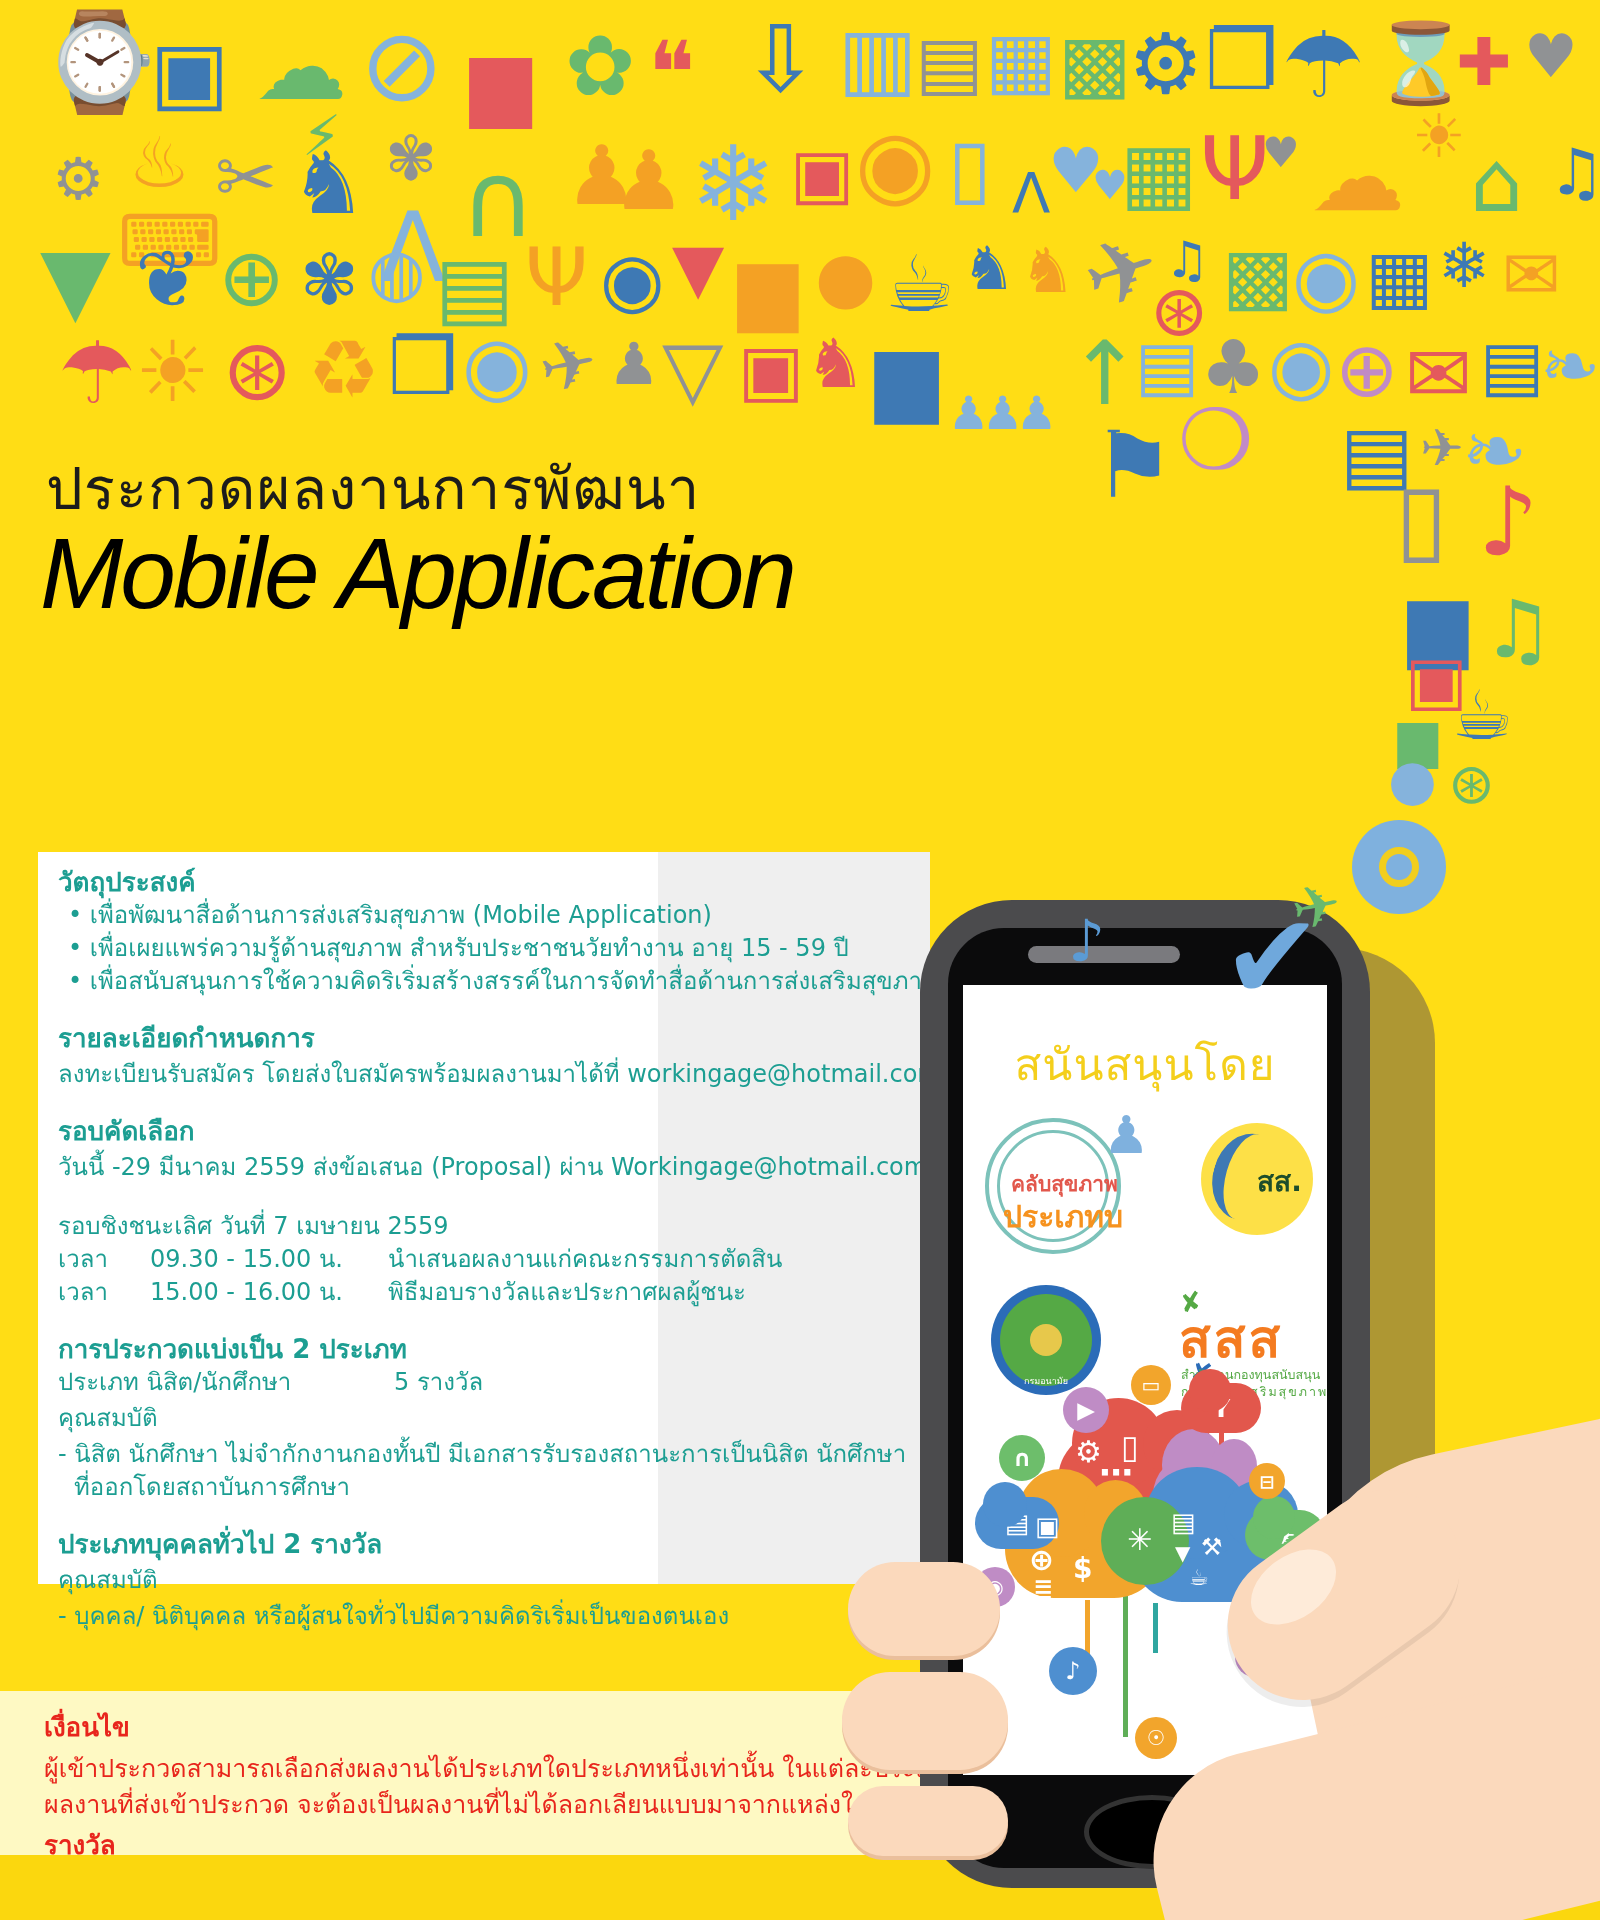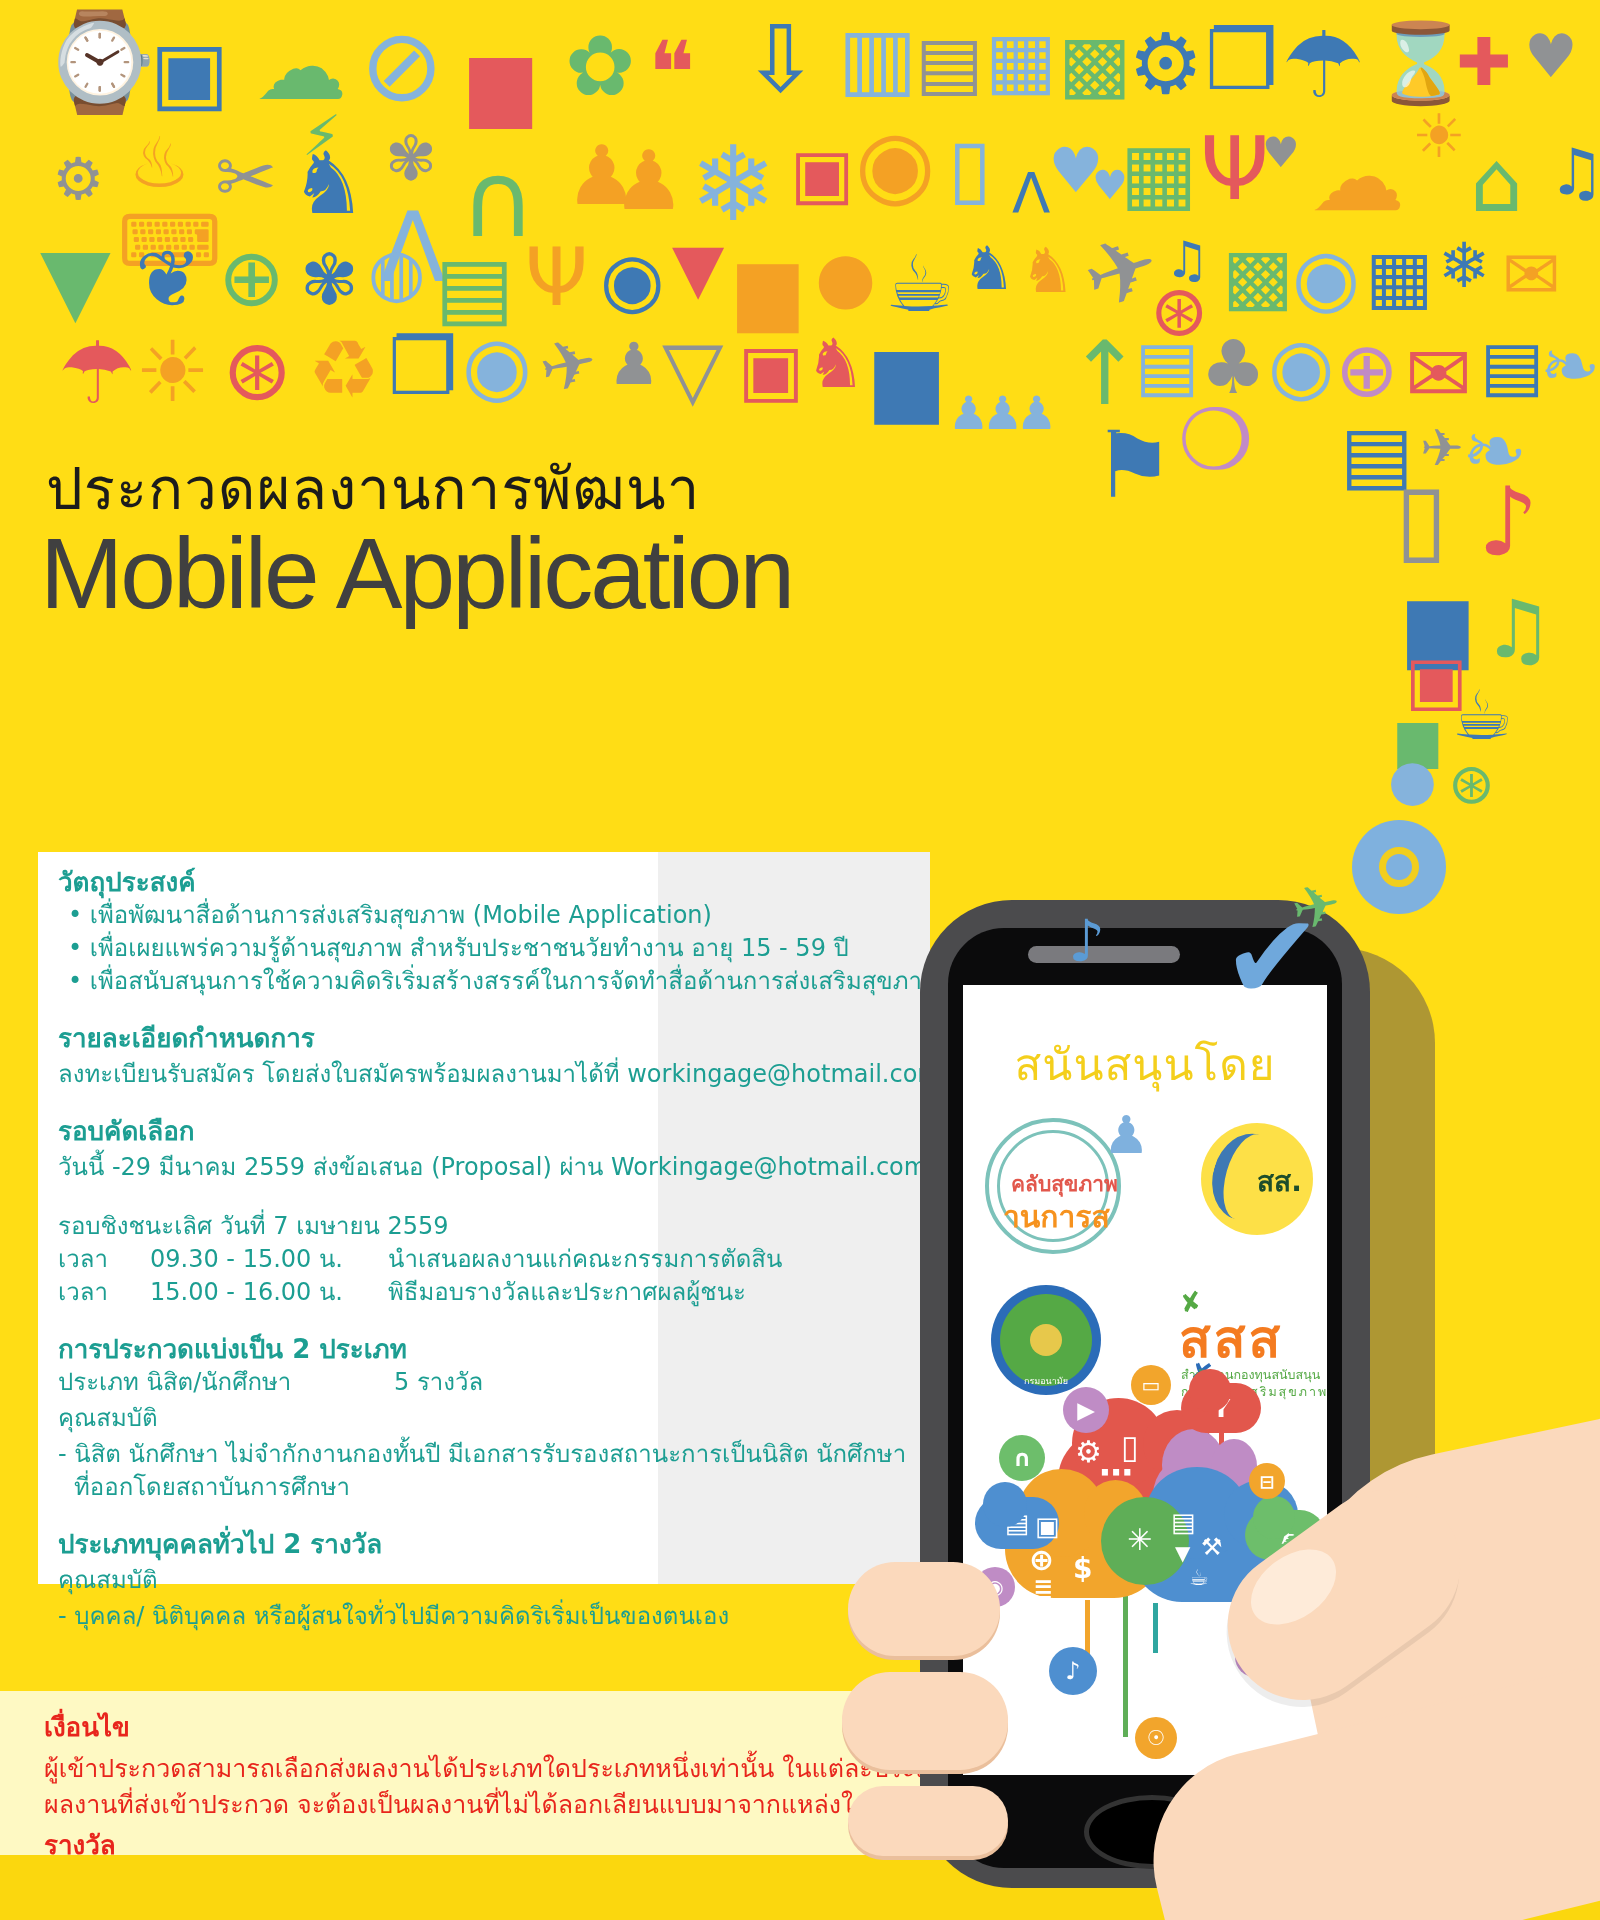--- a/index.html
+++ b/index.html
@@ -3,22 +3,22 @@
 <meta charset="utf-8">
 <style>
   html,body{margin:0;padding:0;background:#ffffff;}
   .poster{position:relative;width:1600px;height:1920px;overflow:hidden;background:#FFDD15;
           font-family:"DejaVu Sans","Liberation Sans",sans-serif;}
   
   #icon-cloud{position:absolute;inset:0;}
   .mos-icon{position:absolute;line-height:1;font-family:"DejaVu Sans",sans-serif;}
   
   .title-th{position:absolute;left:46px;top:442px;font-size:58px;color:#1c1c1c;letter-spacing:1px;}
-  .title-en{position:absolute;left:40px;top:516px;font-size:100px;color:#404040;letter-spacing:-3px;
-            font-family:"Liberation Sans","DejaVu Sans",sans-serif;}
+  .title-en{position:absolute;left:40px;top:516px;font-size:100px;color:#000000;letter-spacing:-3px;
+            font-family:"Liberation Sans","DejaVu Sans",sans-serif;font-style:italic;}
   .title-sub{position:absolute;left:46px;top:760px;font-size:50px;color:#E8251C;}
   
   .panel{position:absolute;left:38px;top:852px;width:892px;height:732px;background:#ffffff;}
   .panel-gray{position:absolute;right:0;top:0;width:272px;height:100%;background:#EFEFEF;}
   #panel-lines{position:absolute;left:20px;top:14px;width:860px;color:#1C9E92;font-size:24px;}
   #panel-lines p{margin:0;padding:0;line-height:33px;white-space:nowrap;}
   .pl-h{font-weight:bold;font-size:26px;margin-top:24px !important;}
   .pl-b{margin-top:3px !important;}
   .pl-b2{margin-top:26px !important;}
   .pl-ind{padding-left:16px !important;}
@@ -256,21 +256,21 @@
   <div class="phone-bezel"></div>
   <div class="phone-speaker"></div>
 
   <div class="screen">
     <div class="supported">สนันสนุนโดย</div>
 
     <div class="logo" id="logo-club">
       <div class="ring"></div>
       <span class="club-person">♟</span>
       <div class="club-t1">คลับสุขภาพ</div>
-      <div class="club-t2">านการส</div>
+      <div class="club-t2">ประเภทบ</div>
     </div>
 
     <div class="logo" id="logo-ss">
       <div class="ss-swoosh"></div>
       <div class="ss-text">สส.</div>
     </div>
 
     <div class="logo" id="logo-doh">
       <div class="doh-inner">
         <div class="doh-gold"></div>

